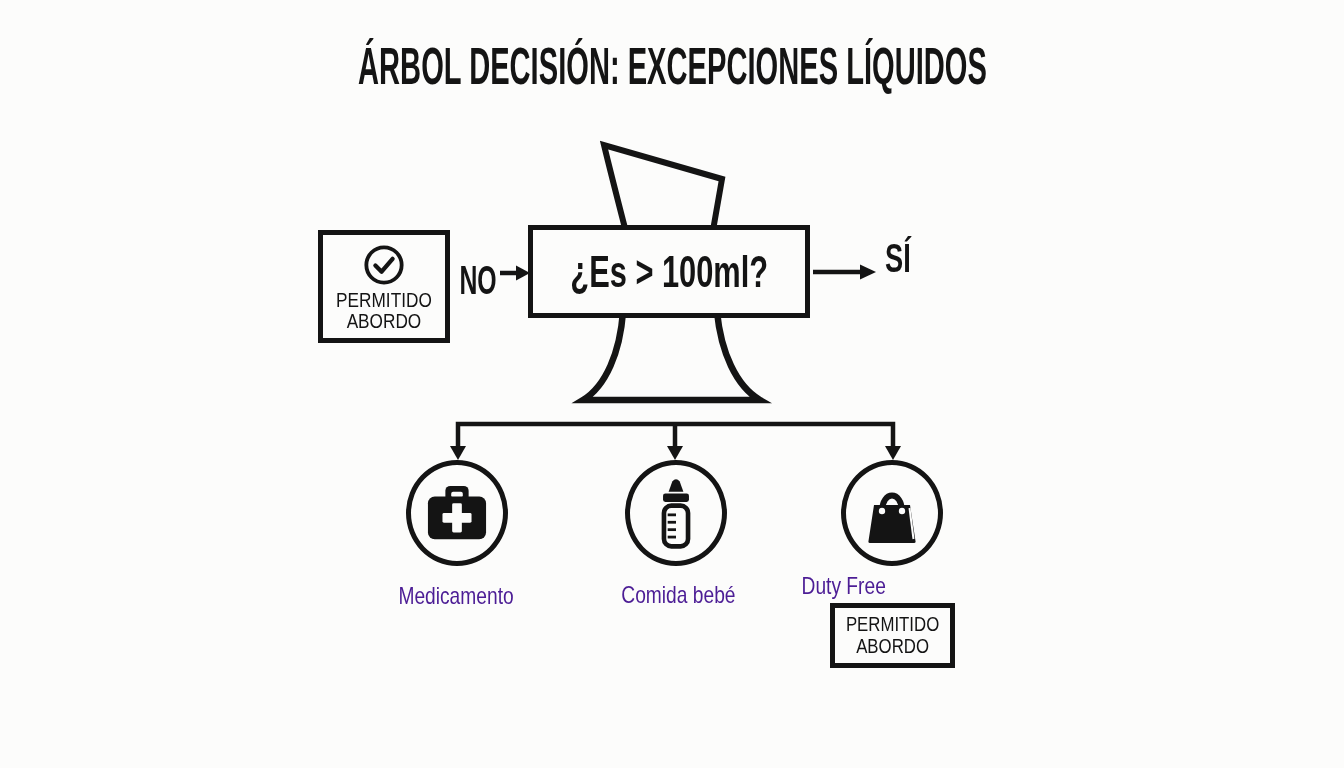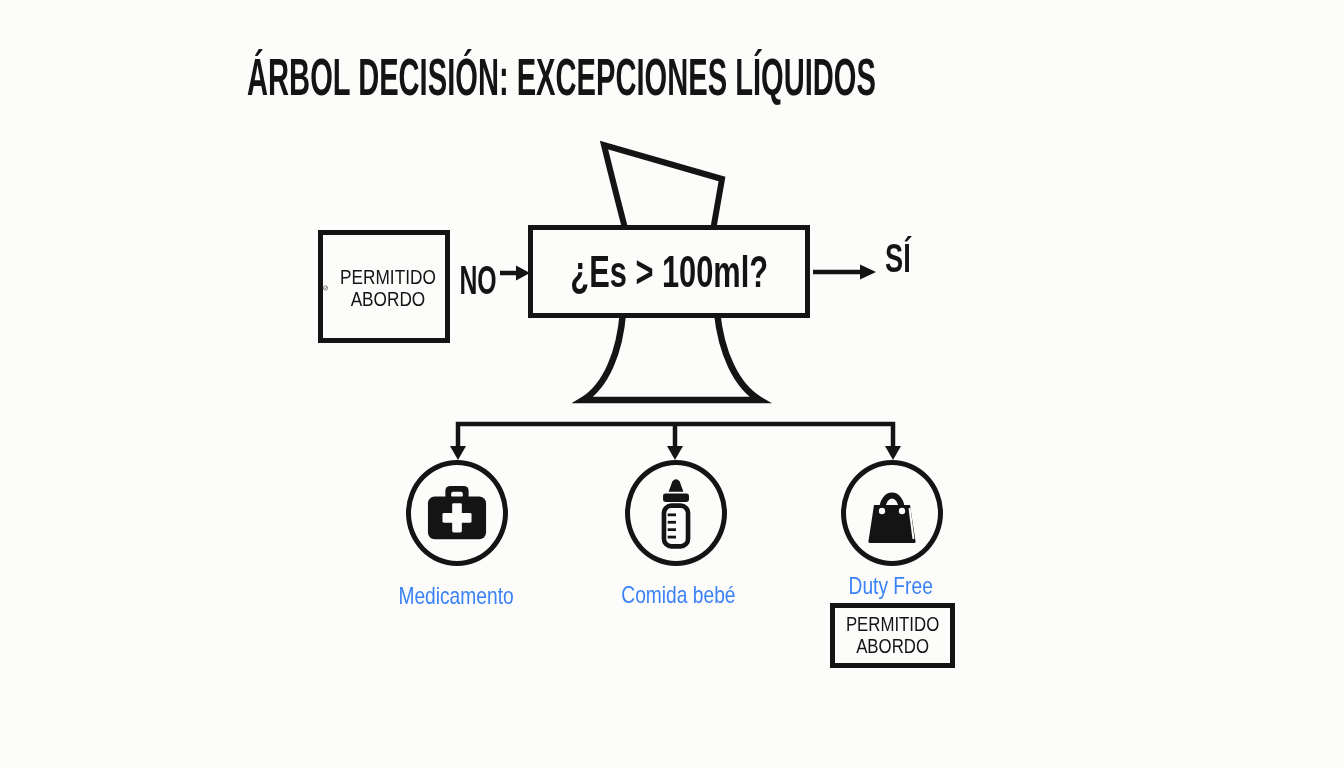--- a/index.html
+++ b/index.html
@@ -9,22 +9,22 @@
     position:relative; width:1344px; height:768px; overflow:hidden;
     background:var(--bg); color:var(--ink);
   }
   
   .cond { display:inline-block; font-weight:700; transform-origin:center; white-space:nowrap; }
   .body-txt { display:inline-block; transform-origin:center; }
   .pre { white-space:pre-line; text-align:center; }
 
   
   #title {
-    position:absolute; left:0; top:50px; width:100%;
-    text-align:left; margin:0; font-size:52px; line-height:54px; color:var(--ink);
+    position:absolute; left:0; top:39px; width:100%;
+    text-align:center; margin:0; font-size:52px; line-height:54px; color:var(--ink);
   }
   #title .cond { transform:scaleX(0.56); letter-spacing:0; }
 
   
   #lines { position:absolute; left:0; top:0; }
   .ink-stroke { stroke:var(--ink); fill:none; }
   .ink-fill   { fill:var(--ink); }
   .bg-fill    { fill:var(--bg); }
   .shape      { fill:var(--bg); stroke:var(--ink); }
 
@@ -40,45 +40,45 @@
   .branch-label { position:absolute; display:flex; align-items:center; justify-content:center; }
   #no-label  { left:444px; top:259px; width:68px; height:42px; }
   #yes-label { left:866px; top:236px; width:64px; height:44px; }
   .branch-label .cond { font-size:40px; }
   #no-label .cond  { transform:scaleX(0.62); }
   #yes-label .cond { transform:scaleX(0.68); }
 
   
   .outcome-box {
     position:absolute; box-sizing:border-box; border:5px solid var(--ink);
-    background:var(--bg); display:flex; flex-direction:row;
+    background:var(--bg); display:flex; flex-direction:column;
     align-items:center; justify-content:center;
   }
   #no-outcome-box { left:318px; top:230px; width:132px; height:113px; gap:3px; padding-top:2px; }
   #no-outcome-box .body-txt { font-size:20.5px; line-height:21.5px; transform:scaleX(0.84); }
   #duty-outcome-box { left:830px; top:603px; width:125px; height:65px; }
   #duty-outcome-box .body-txt { font-size:20px; line-height:21.5px; transform:scaleX(0.84); }
 
   
   .node-circle {
     position:absolute; width:92px; height:96px; box-sizing:content-box;
     border:5px solid var(--ink); border-radius:50%;
     display:flex; align-items:center; justify-content:center; background:var(--bg);
   }
   #circle-med  { left:406px; top:460px; }
   #circle-baby { left:625px; top:460px; }
   #circle-duty { left:841px; top:460px; }
   .node-label {
     position:absolute; width:200px; text-align:center;
-    font-size:24px; line-height:26px; color:#3b82f6;
+    font-size:24px; line-height:26px; color:#4c1d95;
   }
   .node-label .body-txt { transform:scaleX(0.80); white-space:nowrap; }
   #label-med  { left:356px; top:583px; }
   #label-baby { left:578px; top:582px; }
-  #label-duty { left:791px; top:573px; }
+  #label-duty { left:744px; top:573px; }
 </style>
 </head>
 <body>
 
 <div id="stage">
 
   <h1 id="title"><span class="cond">ÁRBOL DECISIÓN: EXCEPCIONES LÍQUIDOS</span></h1>
 
   <svg id="lines" width="1344" height="768" viewBox="0 0 1344 768">
 

